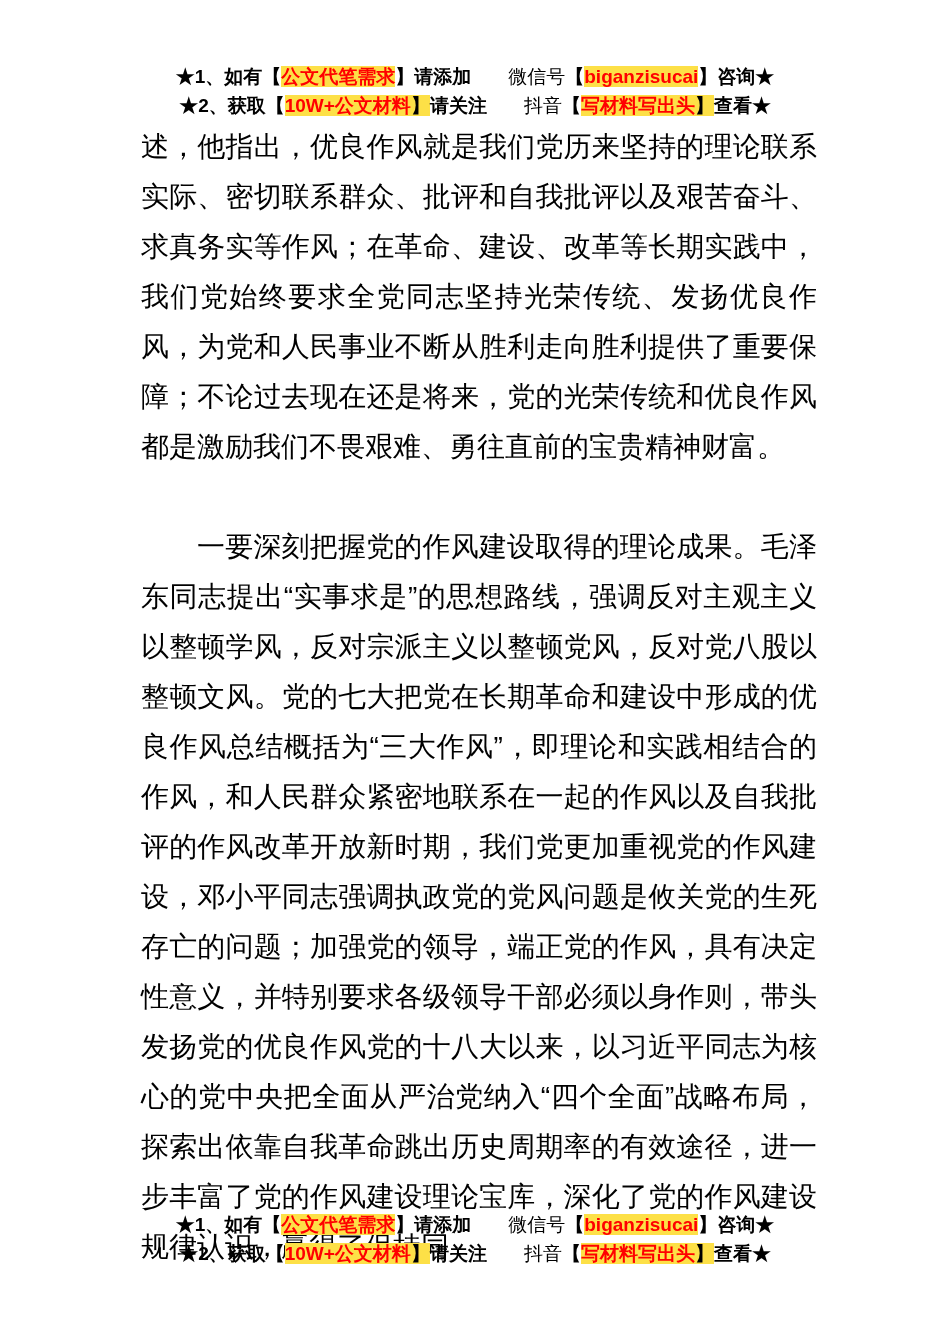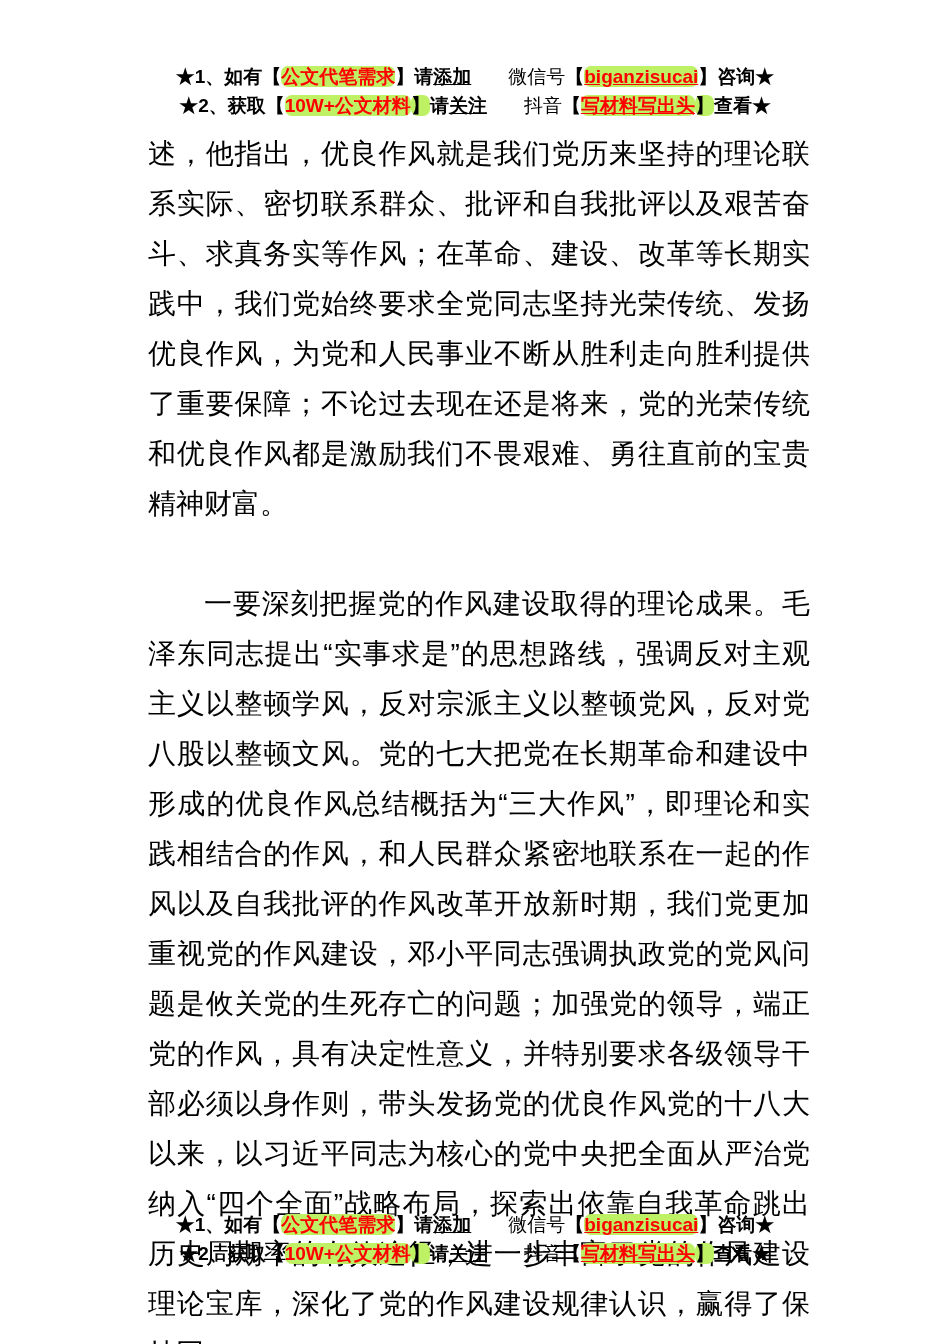--- a/index.html
+++ b/index.html
@@ -21,34 +21,34 @@
   .promo-top { top: 62px; }
   .promo-bottom { top: 1210px; }
   .promo-line {
     font-size: 19px;
     line-height: 29px;
     white-space: nowrap;
     color: #000000;
   }
   .b  { font-weight: bold; }
   .n  { font-weight: normal; margin-left: 37px; }
-  .hl { background: #bef264; border-radius: 7px; }
+  .hl { background: #fde047; }
   .red { color: #FF0000; }
-  .ul { text-decoration: underline; }
+  .ul { }
   .doc-body {
     position: absolute;
     top: 121px;
     left: 140px;
     right: 132px;
     font-size: 28px;
     line-height: 50px;
     text-align: justify;
     color: #000000;
   }
-  .para { margin: 8px; }
+  .para { margin: 1px; }
   .para + .para { margin-top: 50px; }
   .para.indent { text-indent: 56px; }
 </style>
 </head>
 <body>
 
 <div class="promo promo-top">
   <div class="promo-line">
     <span class="b">★1、如有【</span><span class="b hl red">公文代笔需求</span><span class="b">】请</span><span class="b ul">添加</span><span class="n">微信号</span><span class="b">【</span><span class="b hl red ul">biganzisucai</span><span class="b">】</span><span class="b">咨询★</span>
   </div>

